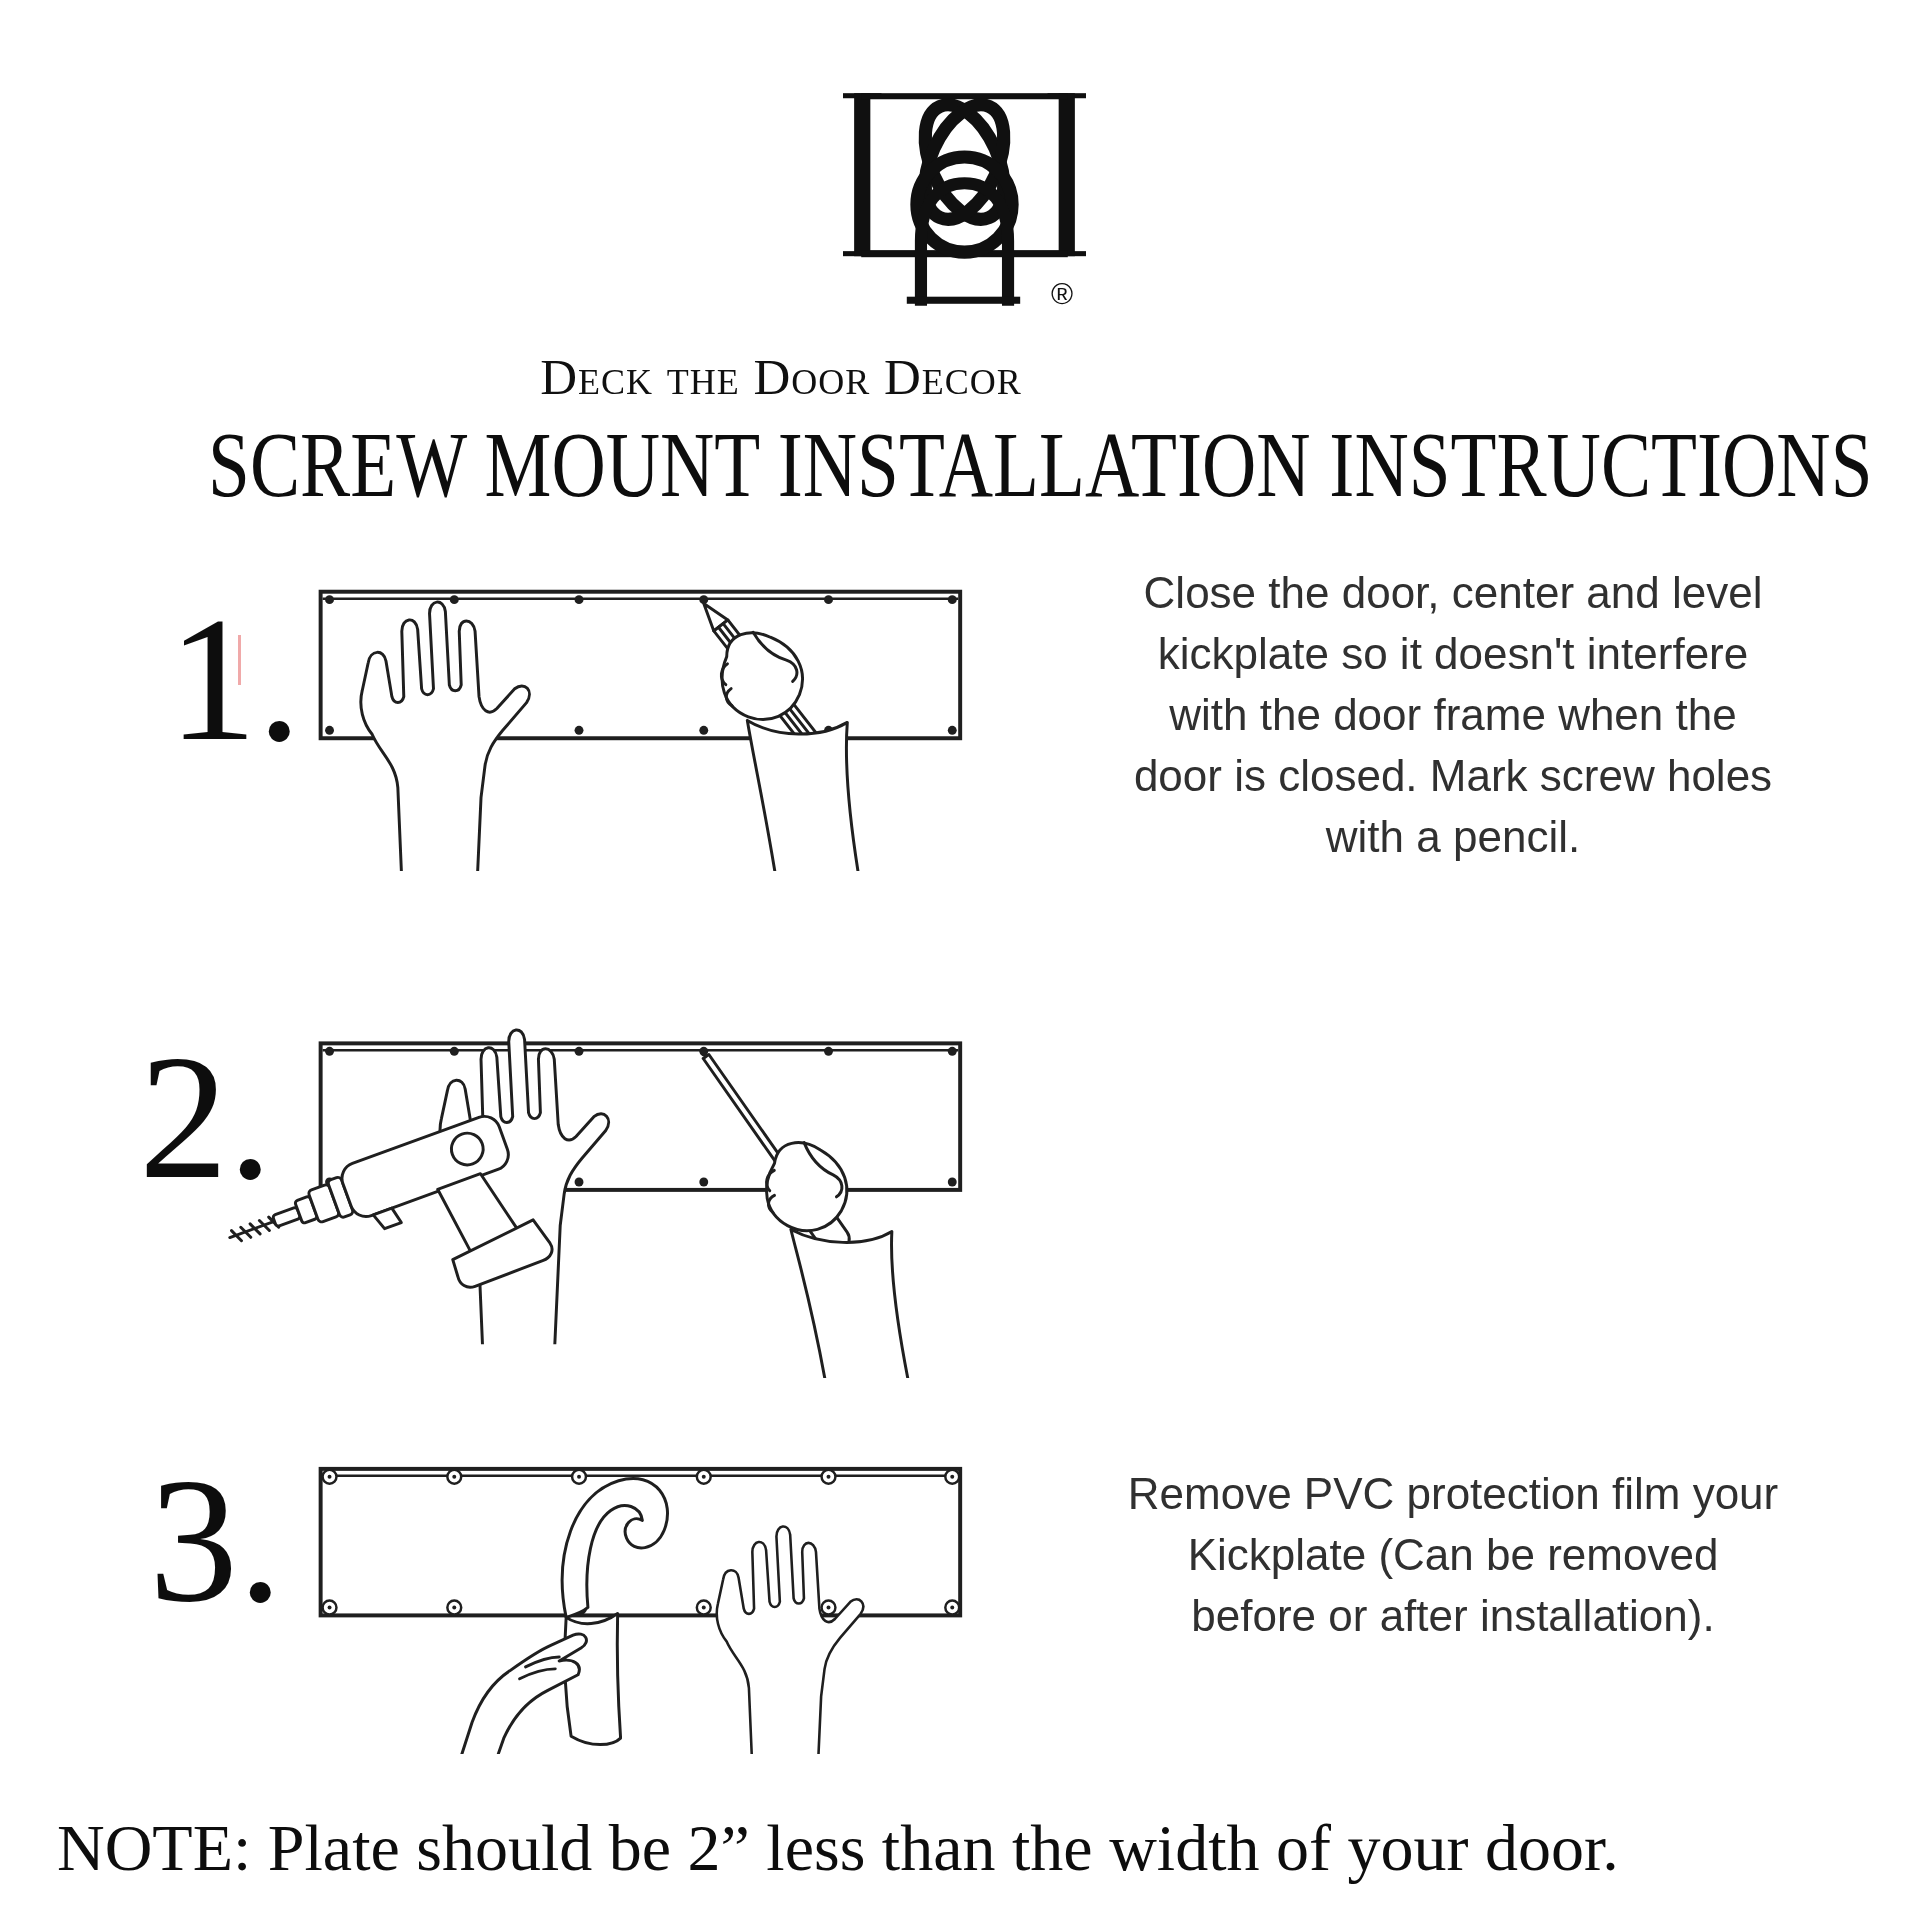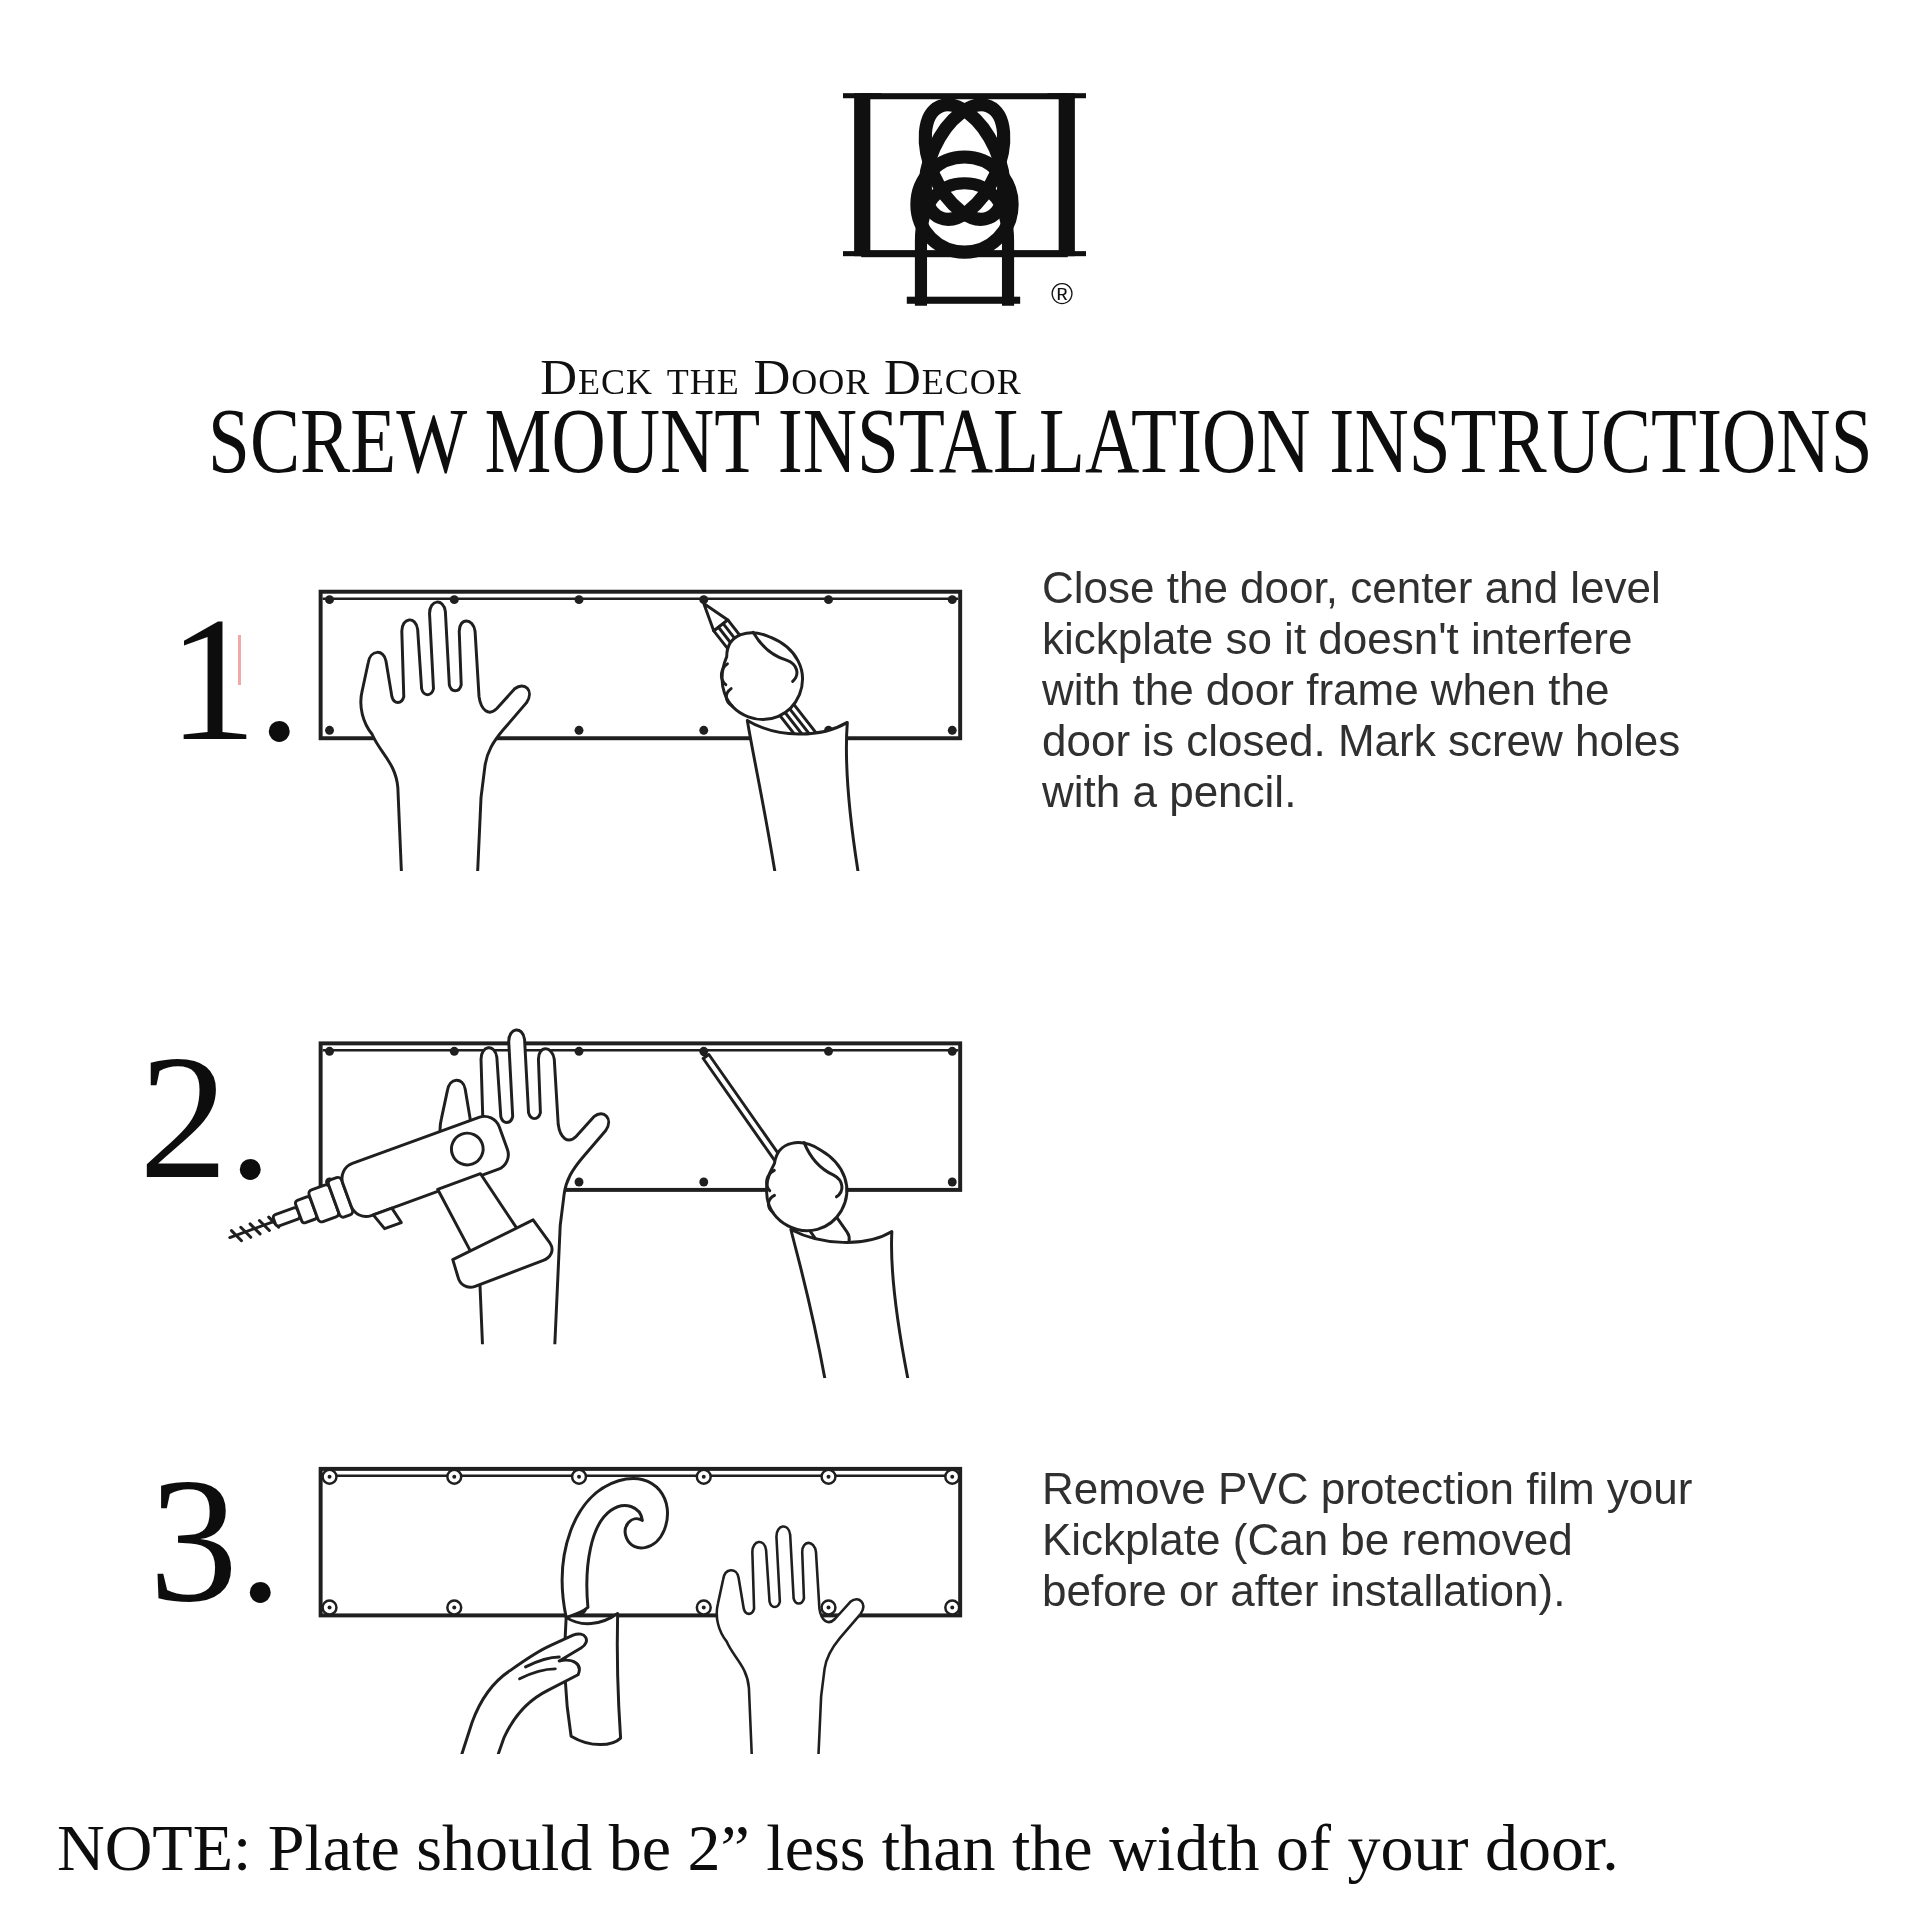--- a/index.html
+++ b/index.html
@@ -7,30 +7,30 @@
         font-family:"Liberation Sans",sans-serif;color:#1c1c1c;}
   .serif{font-family:"Liberation Serif",serif;}
 
   
   #logo{position:absolute;left:843px;top:91px;width:243px;height:218px;}
   #reg-mark{position:absolute;left:1051px;top:277px;font-size:30px;color:#111;
             font-family:"Liberation Sans",sans-serif;}
   #brand-name{position:absolute;left:0;top:348px;width:1562px;text-align:center;
               font-family:"Liberation Serif",serif;font-variant:small-caps;
               font-size:51px;letter-spacing:1px;color:#101010;}
-  #main-title{position:absolute;left:0;top:386px;width:1927px;text-align:center;white-space:nowrap;}
+  #main-title{position:absolute;left:0;top:410px;width:1927px;text-align:center;white-space:nowrap;}
   #main-title span{display:inline-block;font-family:"Liberation Serif",serif;font-size:94px;
               color:#0d0d0d;transform:scaleX(0.80);transform-origin:center;letter-spacing:0px;}
 
   
   .step-number{position:absolute;font-family:"Liberation Serif",serif;font-size:178px;
                line-height:1;color:#0d0d0d;}
   .step-art{position:absolute;left:185px;}
   .step-text{position:absolute;left:1042px;width:822px;white-space:pre-line;
-             font-size:44px;line-height:51px;color:#303030;letter-spacing:0px;}
+             font-size:44px;line-height:61px;color:#303030;letter-spacing:0px;text-align:center;}
   #artifact-red-line{position:absolute;left:238px;top:635px;width:3px;height:50px;
              background:#f0a9a9;}
 
   
   #note{position:absolute;left:57px;top:1764px;width:1861px;
         font-family:"Liberation Serif",serif;font-size:66px;color:#0d0d0d;white-space:nowrap;margin-top:46px;}
 
   
   svg .ln{fill:none;stroke:#1f1f1f;stroke-width:3;stroke-linecap:round;stroke-linejoin:round;}
   svg .wh{fill:#ffffff;stroke:#1f1f1f;stroke-width:3;stroke-linejoin:round;}

